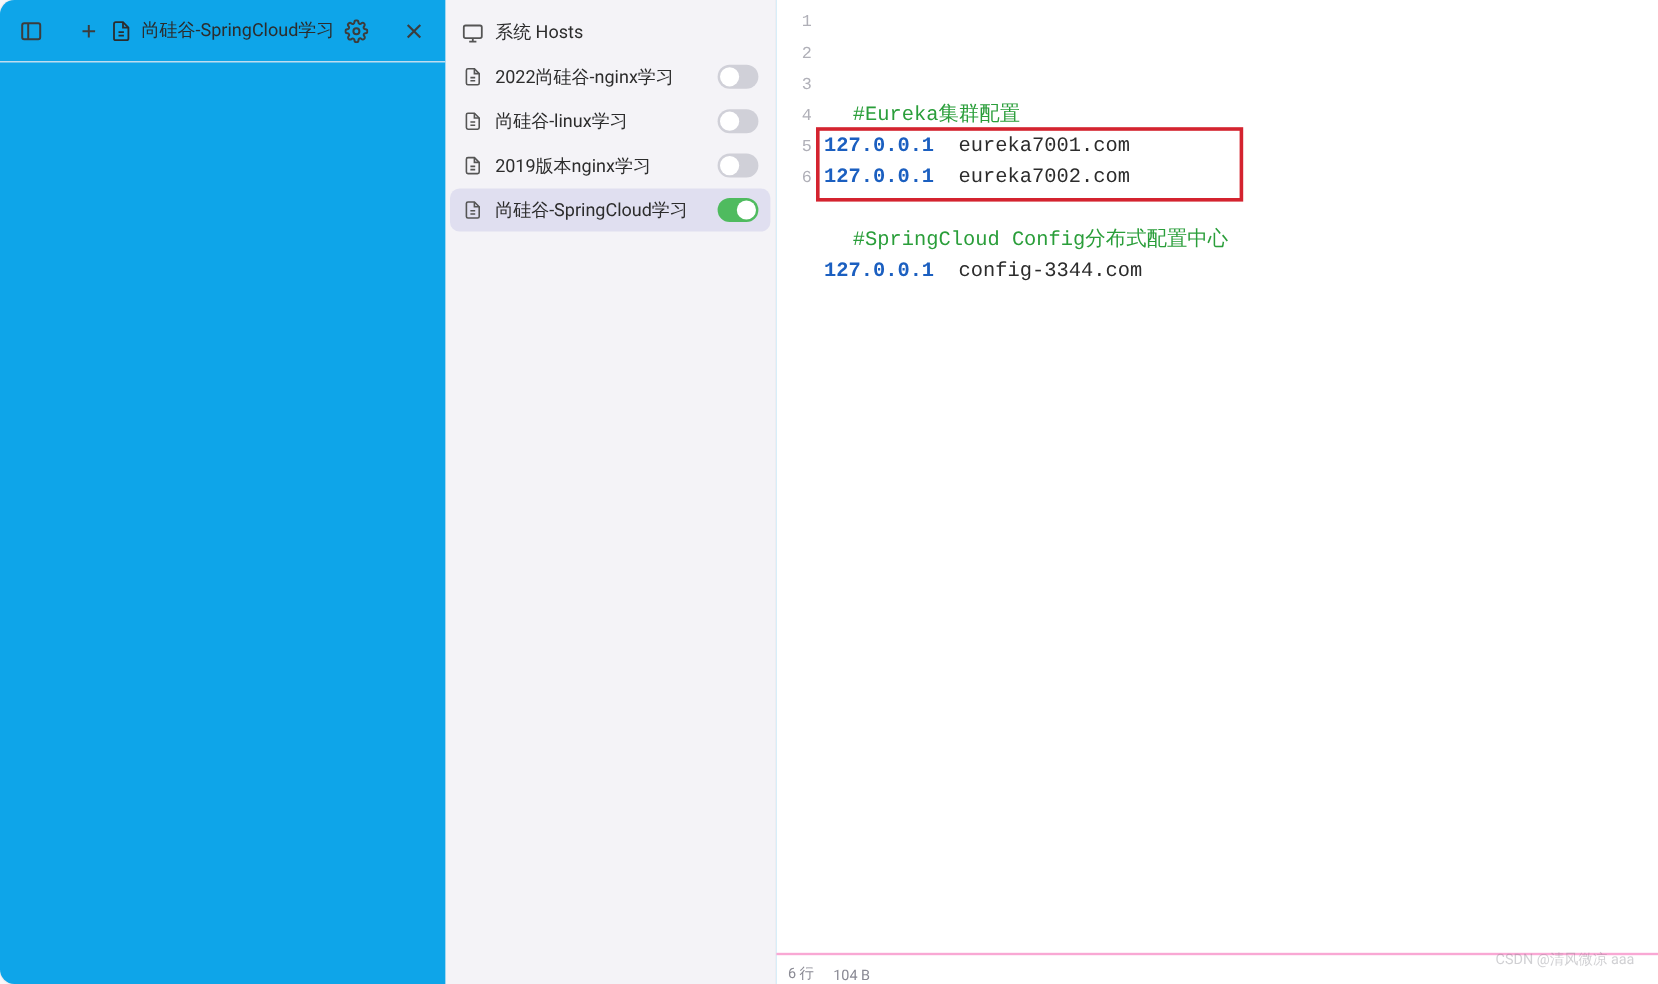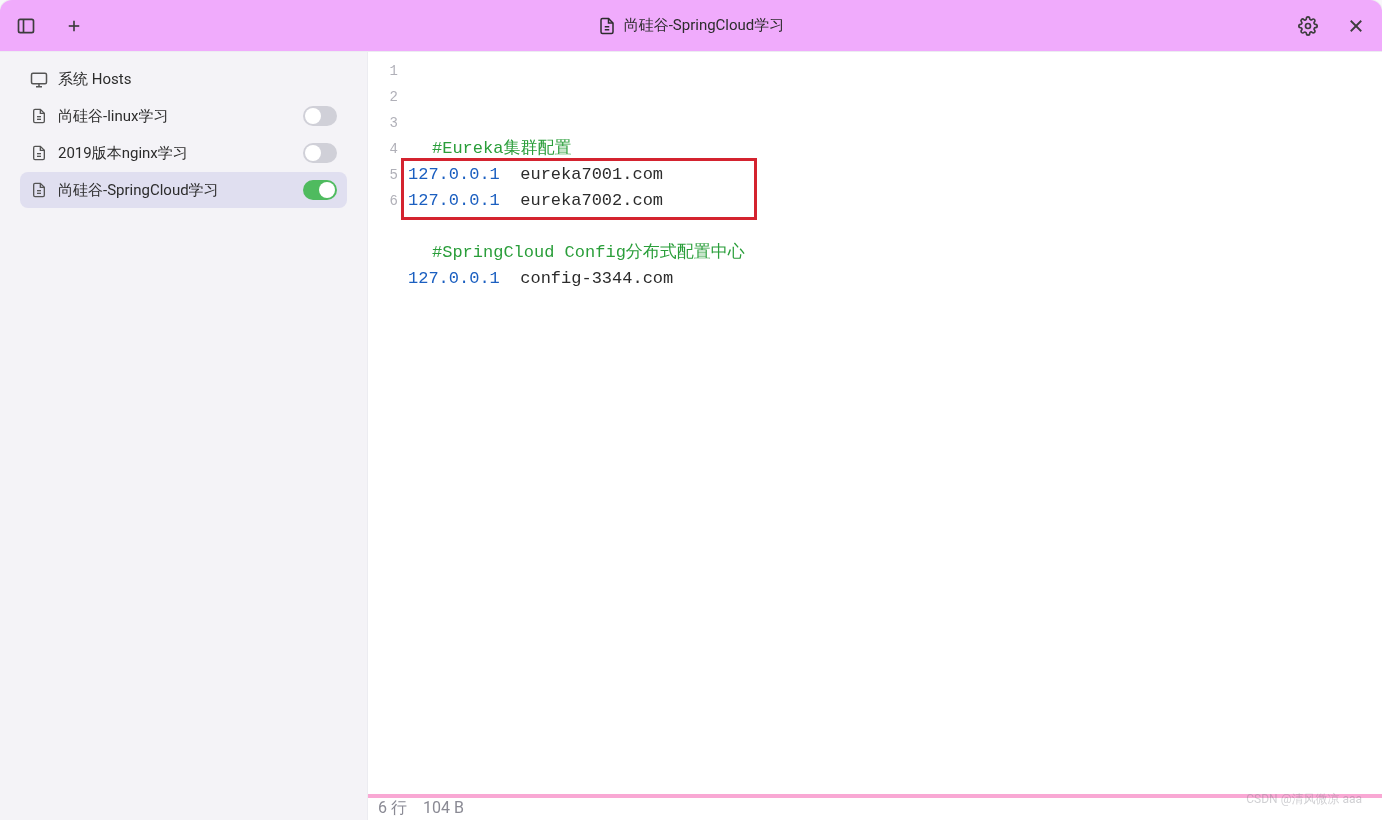--- a/index.html
+++ b/index.html
@@ -7,24 +7,24 @@
       font-family: -apple-system, BlinkMacSystemFont, "Segoe UI", Roboto, sans-serif;
       background: #f8f7fa;
       width: 1382px;
       height: 820px;
       overflow: hidden;
       position: relative;
     }
     .window {
       width: 100%;
       height: 100%;
-      background: #f0abfc;
+      background: #0ea5e9;
       border-radius: 12px;
       display: flex;
-      flex-direction: column;
+      flex-direction: row;
       box-shadow: 0 0 0 1px rgba(0,0,0,0.04);
     }
     .titlebar {
       height: 52px;
       display: flex;
       align-items: center;
       padding: 0 14px;
       gap: 6px;
       border-bottom: 1px solid #ececf1;
     }
@@ -55,23 +55,23 @@
       justify-content: center;
       cursor: pointer;
       color: #3c3c3c;
     }
     .main {
       flex: 1;
       display: flex;
       overflow: hidden;
     }
     .sidebar {
-      width: 368px;
+      width: 276px;
       background: #f4f3f7;
-      padding: 10px 20px;
+      padding: 10px 4px;
       border-right: 1px solid #ececf1;
     }
     .sidebar-item {
       display: flex;
       align-items: center;
       padding: 8px 10px;
       border-radius: 8px;
       gap: 10px;
       cursor: pointer;
       font-size: 15px;
@@ -142,33 +142,33 @@
       font-size: 14px;
     }
     .code {
       flex: 1;
       white-space: pre;
       color: #2c2c2c;
       position: relative;
     }
     .code-line { height: 26px; }
     .comment { color: #2a9e3a; margin-left: 24px; }
-    .ip { color: #1b5fc0; font-weight: normal; margin-top: 22px; }
+    .ip { color: #1b5fc0; font-weight: bold; margin-top: 22px; }
     .highlight-box {
       position: absolute;
       border: 3px solid #d4232f;
       pointer-events: none;
     }
     .statusbar {
       height: 26px;
-      border-top: 4px solid #f9a8d4;
-      display: flex;
-      align-items: flex-start;
+      border-top: 2px solid #f9a8d4;
+      display: flex;
+      align-items: flex-end;
       padding: 0 10px;
-      font-size: 16px;
+      font-size: 12px;
       color: #8a8a94;
       gap: 16px;
     }
     .watermark {
       position: absolute;
       right: 20px;
       bottom: 12px;
       font-size: 12px;
       color: rgba(120,120,130,0.35);
       pointer-events: none;
@@ -232,20 +232,32 @@
         </div>
         <div class="sidebar-item">
           <span class="sidebar-icon">
             <svg width="16" height="16" viewBox="0 0 24 24" fill="none" stroke="currentColor" stroke-width="2">
               <path d="M14 2H6a2 2 0 0 0-2 2v16a2 2 0 0 0 2 2h12a2 2 0 0 0 2-2V8z"></path>
               <polyline points="14 2 14 8 20 8"></polyline>
               <line x1="9" y1="13" x2="15" y2="13"></line>
               <line x1="9" y1="17" x2="15" y2="17"></line>
             </svg>
           </span>
+          <span class="label">2022尚硅谷-nginx学习</span>
+          <div class="toggle"></div>
+        </div>
+        <div class="sidebar-item">
+          <span class="sidebar-icon">
+            <svg width="16" height="16" viewBox="0 0 24 24" fill="none" stroke="currentColor" stroke-width="2">
+              <path d="M14 2H6a2 2 0 0 0-2 2v16a2 2 0 0 0 2 2h12a2 2 0 0 0 2-2V8z"></path>
+              <polyline points="14 2 14 8 20 8"></polyline>
+              <line x1="9" y1="13" x2="15" y2="13"></line>
+              <line x1="9" y1="17" x2="15" y2="17"></line>
+            </svg>
+          </span>
           <span class="label">尚硅谷-linux学习</span>
           <div class="toggle"></div>
         </div>
         <div class="sidebar-item">
           <span class="sidebar-icon">
             <svg width="16" height="16" viewBox="0 0 24 24" fill="none" stroke="currentColor" stroke-width="2">
               <path d="M14 2H6a2 2 0 0 0-2 2v16a2 2 0 0 0 2 2h12a2 2 0 0 0 2-2V8z"></path>
               <polyline points="14 2 14 8 20 8"></polyline>
               <line x1="9" y1="13" x2="15" y2="13"></line>
               <line x1="9" y1="17" x2="15" y2="17"></line>

